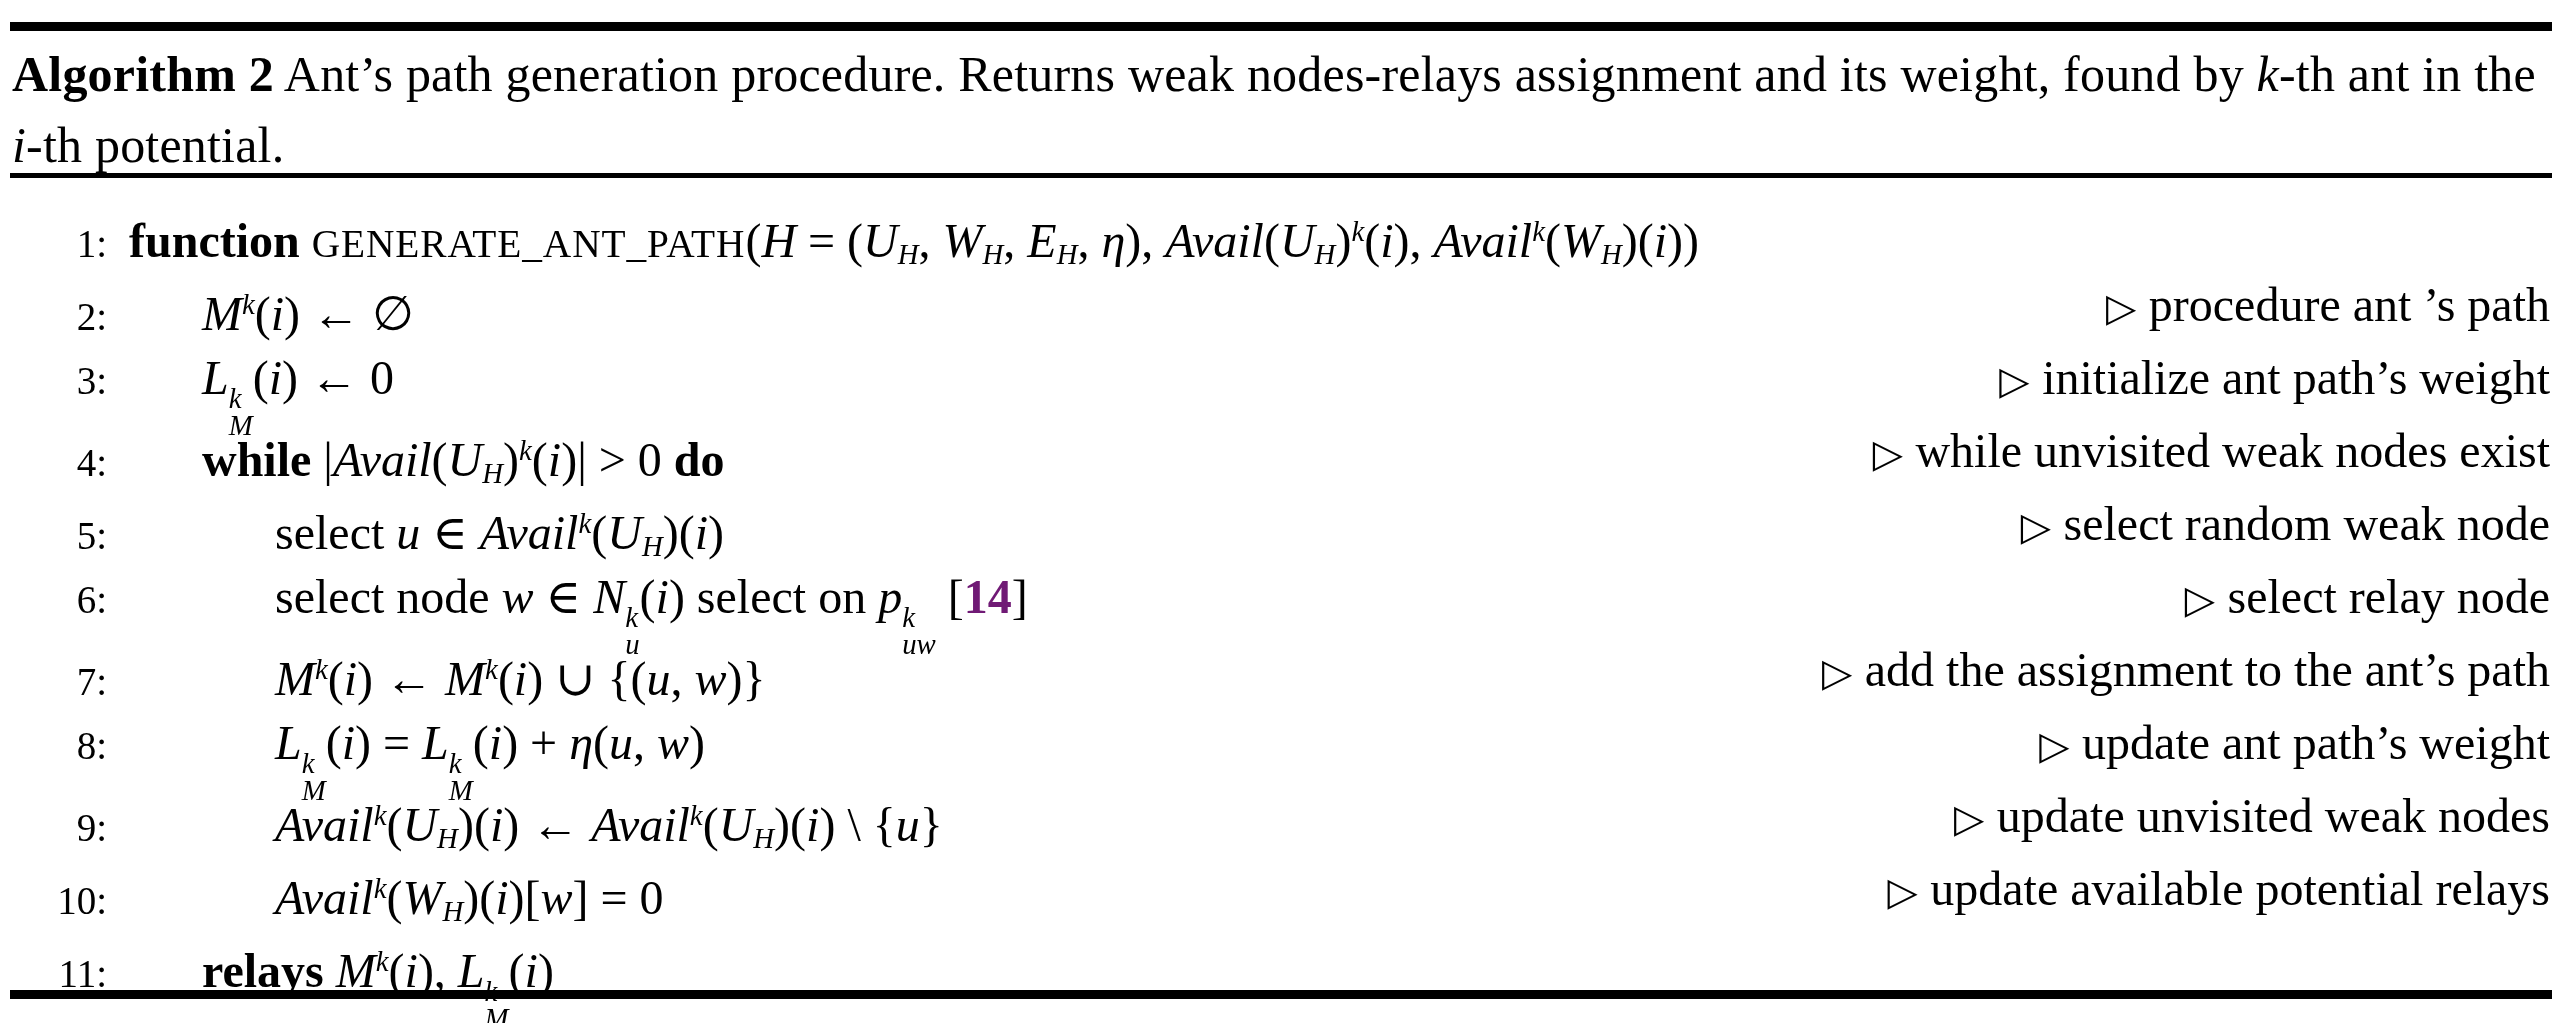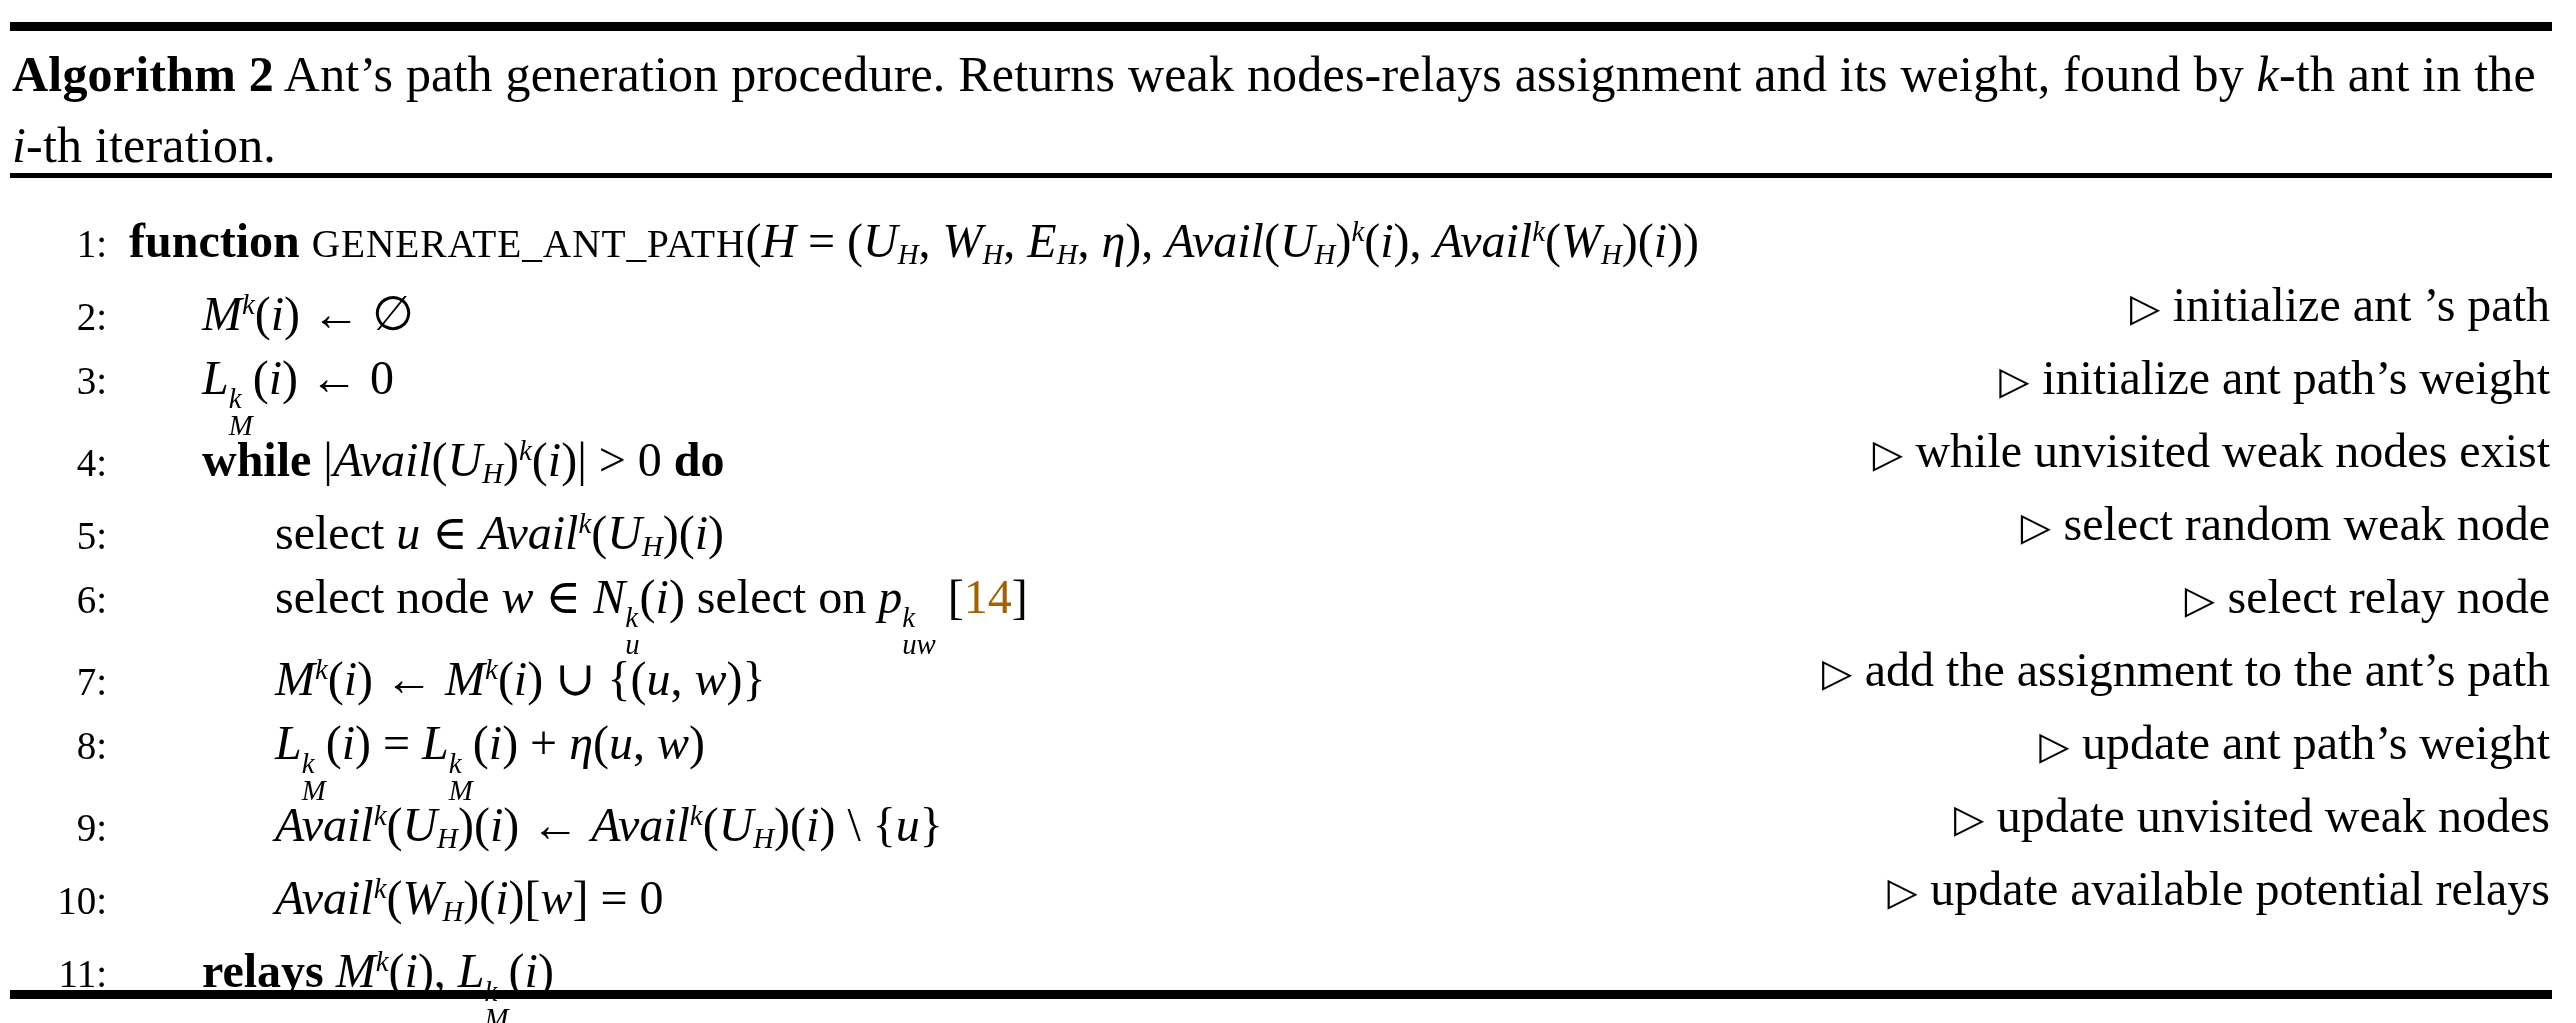--- a/index.html
+++ b/index.html
@@ -71,38 +71,38 @@
     line-height: 73px;
     font-size: 48px;
   }
   .cmark { font-family: "DejaVu Sans", "DejaVu Serif", serif; font-size: 0.82em; }
 </style>
 </head>
 <body>
 
 <div class="sheet">
   <div class="rule rule-top"></div>
-  <div class="caption"><span class="b kw">Algorithm 2</span><span class="t"> Ant’s path generation procedure. Returns weak nodes-relays assignment and its weight, found by </span><span class="v">k</span><span class="t">-th ant in the </span><span class="v">i</span><span class="t">-th iteration.</span></div>
+  <div class="caption"><span class="b kw">Algorithm 2</span><span class="t"> Ant’s path generation procedure. Returns weak nodes-relays assignment and its weight, found by </span><span class="v">k</span><span class="t">-th ant in the </span><span class="v">i</span><span class="t">-th potential.</span></div>
   <div class="rule rule-mid"></div>
   <div class="algo-body">
       <div class="line"><span class="num">1:</span><span class="indent" style="width: 22px;"></span><span class="stmt"><span class="kw">function </span><span class="sc">GENERATE_ANT_PATH</span><span class="t">(</span><span class="v">H</span><span class="t"> = (</span><span class="v">U</span><span class="sub">H</span><span class="t">, </span><span class="v">W</span><span class="sub">H</span><span class="t">, </span><span class="v">E</span><span class="sub">H</span><span class="t">, </span><span class="v">η</span><span class="t">), </span><span class="v">Avail</span><span class="t">(</span><span class="v">U</span><span class="sub">H</span><span class="t">)</span><span class="sup">k</span><span class="t">(</span><span class="v">i</span><span class="t">), </span><span class="v">Avail</span><span class="sup">k</span><span class="t">(</span><span class="v">W</span><span class="sub">H</span><span class="t">)(</span><span class="v">i</span><span class="t">))</span></span></div>
-      <div class="line"><span class="num">2:</span><span class="indent" style="width: 95px;"></span><span class="stmt"><span class="v">M</span><span class="sup">k</span><span class="t">(</span><span class="v">i</span><span class="t">) ← ∅</span></span><span class="comment"><span class="cmark">▷ </span><span>initialize ant ’s path</span></span></div>
+      <div class="line"><span class="num">2:</span><span class="indent" style="width: 95px;"></span><span class="stmt"><span class="v">M</span><span class="sup">k</span><span class="t">(</span><span class="v">i</span><span class="t">) ← ∅</span></span><span class="comment"><span class="cmark">▷ </span><span>procedure ant ’s path</span></span></div>
       <div class="line"><span class="num">3:</span><span class="indent" style="width: 95px;"></span><span class="stmt"><span class="v">L</span><span class="ss">
             <span>k</span>
             <span>M</span>
           </span><span class="t">(</span><span class="v">i</span><span class="t">) ← 0</span></span><span class="comment"><span class="cmark">▷ </span><span>initialize ant path’s weight</span></span></div>
       <div class="line"><span class="num">4:</span><span class="indent" style="width: 95px;"></span><span class="stmt"><span class="kw">while </span><span class="t">|</span><span class="v">Avail</span><span class="t">(</span><span class="v">U</span><span class="sub">H</span><span class="t">)</span><span class="sup">k</span><span class="t">(</span><span class="v">i</span><span class="t">)| &gt; 0 </span><span class="kw">do</span></span><span class="comment"><span class="cmark">▷ </span><span>while unvisited weak nodes exist</span></span></div>
       <div class="line"><span class="num">5:</span><span class="indent" style="width: 168px;"></span><span class="stmt"><span class="t">select </span><span class="v">u</span><span class="t"> ∈ </span><span class="v">Avail</span><span class="sup">k</span><span class="t">(</span><span class="v">U</span><span class="sub">H</span><span class="t">)(</span><span class="v">i</span><span class="t">)</span></span><span class="comment"><span class="cmark">▷ </span><span>select random weak node</span></span></div>
       <div class="line"><span class="num">6:</span><span class="indent" style="width: 168px;"></span><span class="stmt"><span class="t">select node </span><span class="v">w</span><span class="t"> ∈ </span><span class="v">N</span><span class="ss">
             <span>k</span>
             <span>u</span>
           </span><span class="t">(</span><span class="v">i</span><span class="t">) select on </span><span class="v">p</span><span class="ss">
             <span>k</span>
             <span>uw</span>
-          </span><span class="t"> [</span><span class="cite" style="color: #a16207;">14</span><span class="t">]</span></span><span class="comment"><span class="cmark">▷ </span><span>select relay node</span></span></div>
+          </span><span class="t"> [</span><span class="cite" style="color: #701a75; font-weight: bold;">14</span><span class="t">]</span></span><span class="comment"><span class="cmark">▷ </span><span>select relay node</span></span></div>
       <div class="line"><span class="num">7:</span><span class="indent" style="width: 168px;"></span><span class="stmt"><span class="v">M</span><span class="sup">k</span><span class="t">(</span><span class="v">i</span><span class="t">) ← </span><span class="v">M</span><span class="sup">k</span><span class="t">(</span><span class="v">i</span><span class="t">) ∪ {(</span><span class="v">u</span><span class="t">, </span><span class="v">w</span><span class="t">)}</span></span><span class="comment"><span class="cmark">▷ </span><span>add the assignment to the ant’s path</span></span></div>
       <div class="line"><span class="num">8:</span><span class="indent" style="width: 168px;"></span><span class="stmt"><span class="v">L</span><span class="ss">
             <span>k</span>
             <span>M</span>
           </span><span class="t">(</span><span class="v">i</span><span class="t">) = </span><span class="v">L</span><span class="ss">
             <span>k</span>
             <span>M</span>
           </span><span class="t">(</span><span class="v">i</span><span class="t">) + </span><span class="v">η</span><span class="t">(</span><span class="v">u</span><span class="t">, </span><span class="v">w</span><span class="t">)</span></span><span class="comment"><span class="cmark">▷ </span><span>update ant path’s weight</span></span></div>
       <div class="line"><span class="num">9:</span><span class="indent" style="width: 168px;"></span><span class="stmt"><span class="v">Avail</span><span class="sup">k</span><span class="t">(</span><span class="v">U</span><span class="sub">H</span><span class="t">)(</span><span class="v">i</span><span class="t">) ← </span><span class="v">Avail</span><span class="sup">k</span><span class="t">(</span><span class="v">U</span><span class="sub">H</span><span class="t">)(</span><span class="v">i</span><span class="t">) \ {</span><span class="v">u</span><span class="t">}</span></span><span class="comment"><span class="cmark">▷ </span><span>update unvisited weak nodes</span></span></div>
       <div class="line"><span class="num">10:</span><span class="indent" style="width: 168px;"></span><span class="stmt"><span class="v">Avail</span><span class="sup">k</span><span class="t">(</span><span class="v">W</span><span class="sub">H</span><span class="t">)(</span><span class="v">i</span><span class="t">)[</span><span class="v">w</span><span class="t">] = 0</span></span><span class="comment"><span class="cmark">▷ </span><span>update available potential relays</span></span></div>

